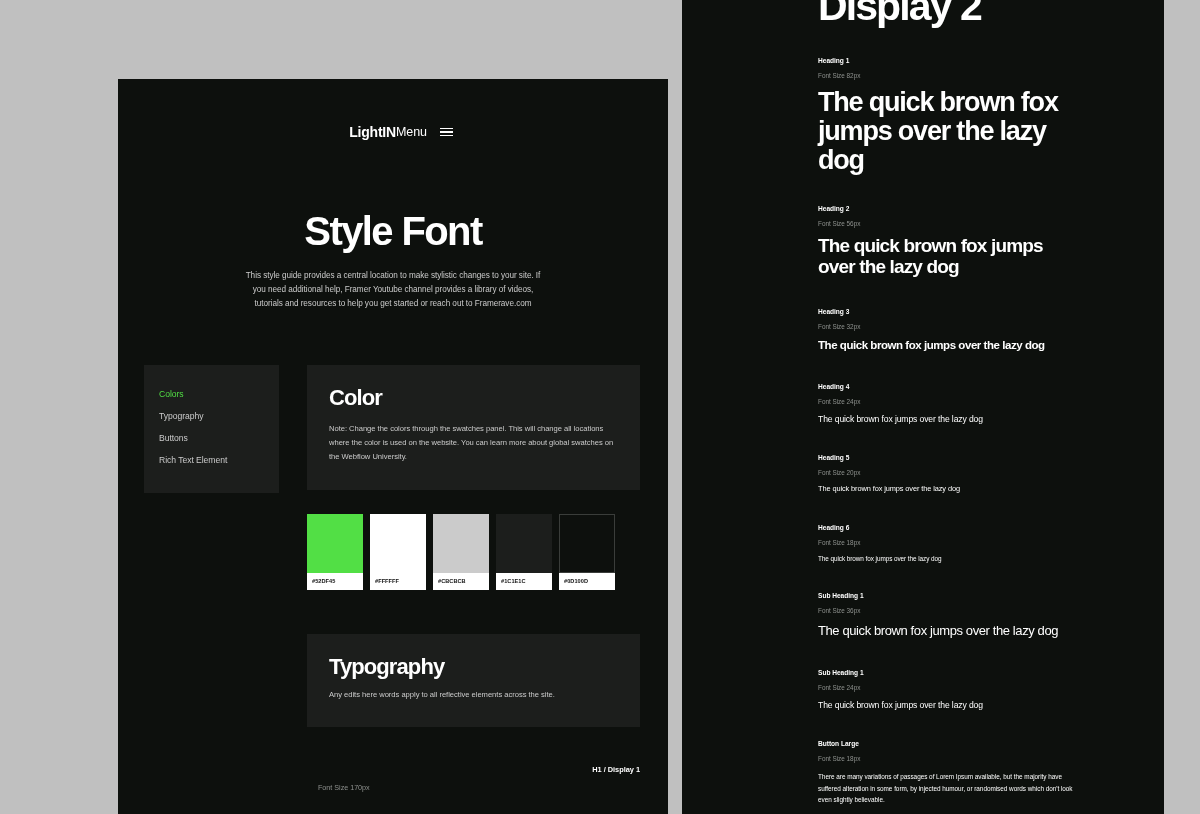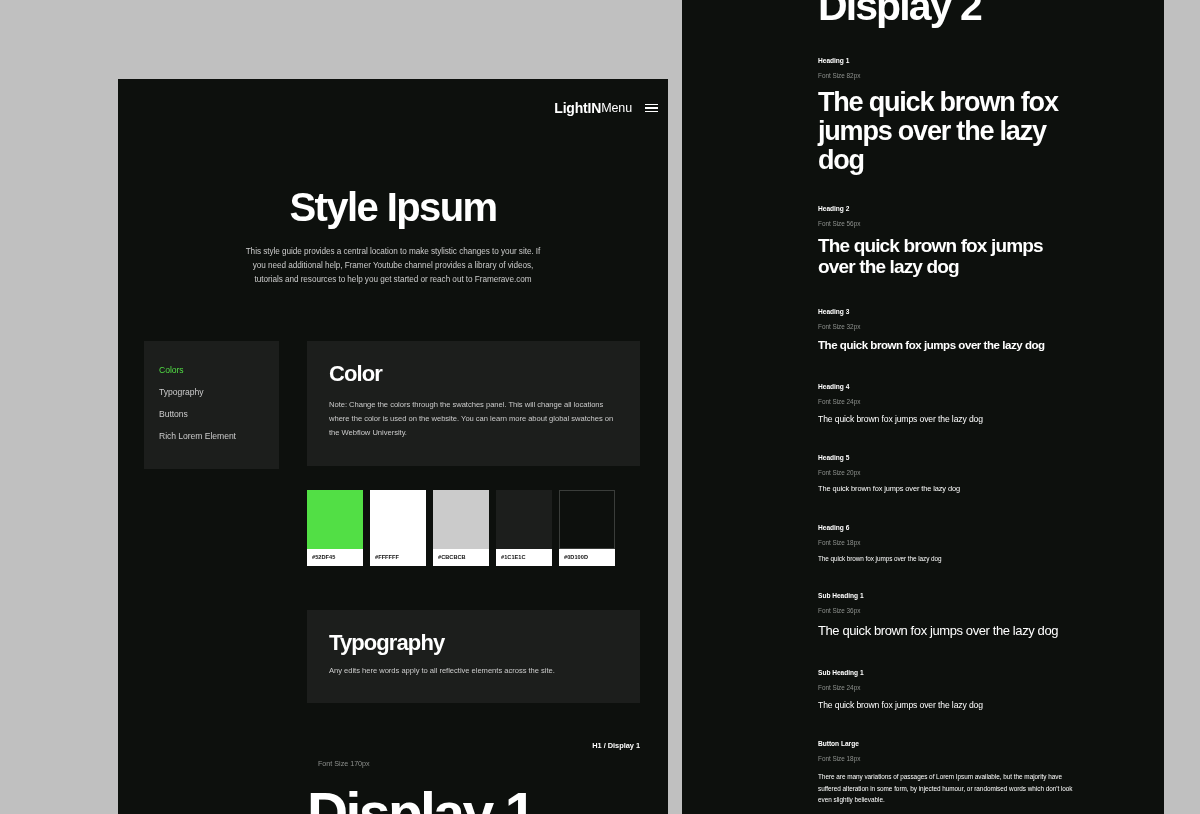--- a/index.html
+++ b/index.html
@@ -26,23 +26,24 @@
     top: 79px;
     width: 550px;
     height: 735px;
     background: #0d100d;
     overflow: hidden;
   }
 
   .nav-bar {
     display: flex;
     align-items: center;
-    justify-content: flex-end;
+    justify-content: center;
     padding: 14px 10px 0 26px;
     height: 44px;
+    margin-top: 24px;
   }
   .brand {
     color: #ffffff;
     font-size: 14px;
     font-weight: bold;
     letter-spacing: -0.2px;
   }
   .menu-group {
     display: flex;
     align-items: center;
@@ -269,31 +270,31 @@
         <span class="menu-label">Menu</span>
         <span class="hamburger">
           <i></i>
             <i></i>
             <i></i>
         </span>
       </div>
     </div>
 
     <div class="hero">
-      <div class="hero-title">Style Ipsum</div>
+      <div class="hero-title">Style Font</div>
       <div class="hero-sub">This style guide provides a central location to make stylistic changes to your site. If you need additional help, Framer Youtube channel provides a library of videos, tutorials and resources to help you get started or reach out to Framerave.com</div>
     </div>
 
     <div class="content-row">
 
       <div class="side-card">
         <div class="side-item active">Colors</div>
         <div class="side-item">Typography</div>
         <div class="side-item">Buttons</div>
-        <div class="side-item">Rich Lorem Element</div>
+        <div class="side-item">Rich Text Element</div>
       </div>
 
       <div class="main-col">
 
         <div class="info-card">
           <div class="info-title">Color</div>
           <div class="info-body">Note: Change the colors through the swatches panel. This will change all locations where the color is used on the website. You can learn more about global swatches on the Webflow University.</div>
         </div>
 
         <div class="swatches">

